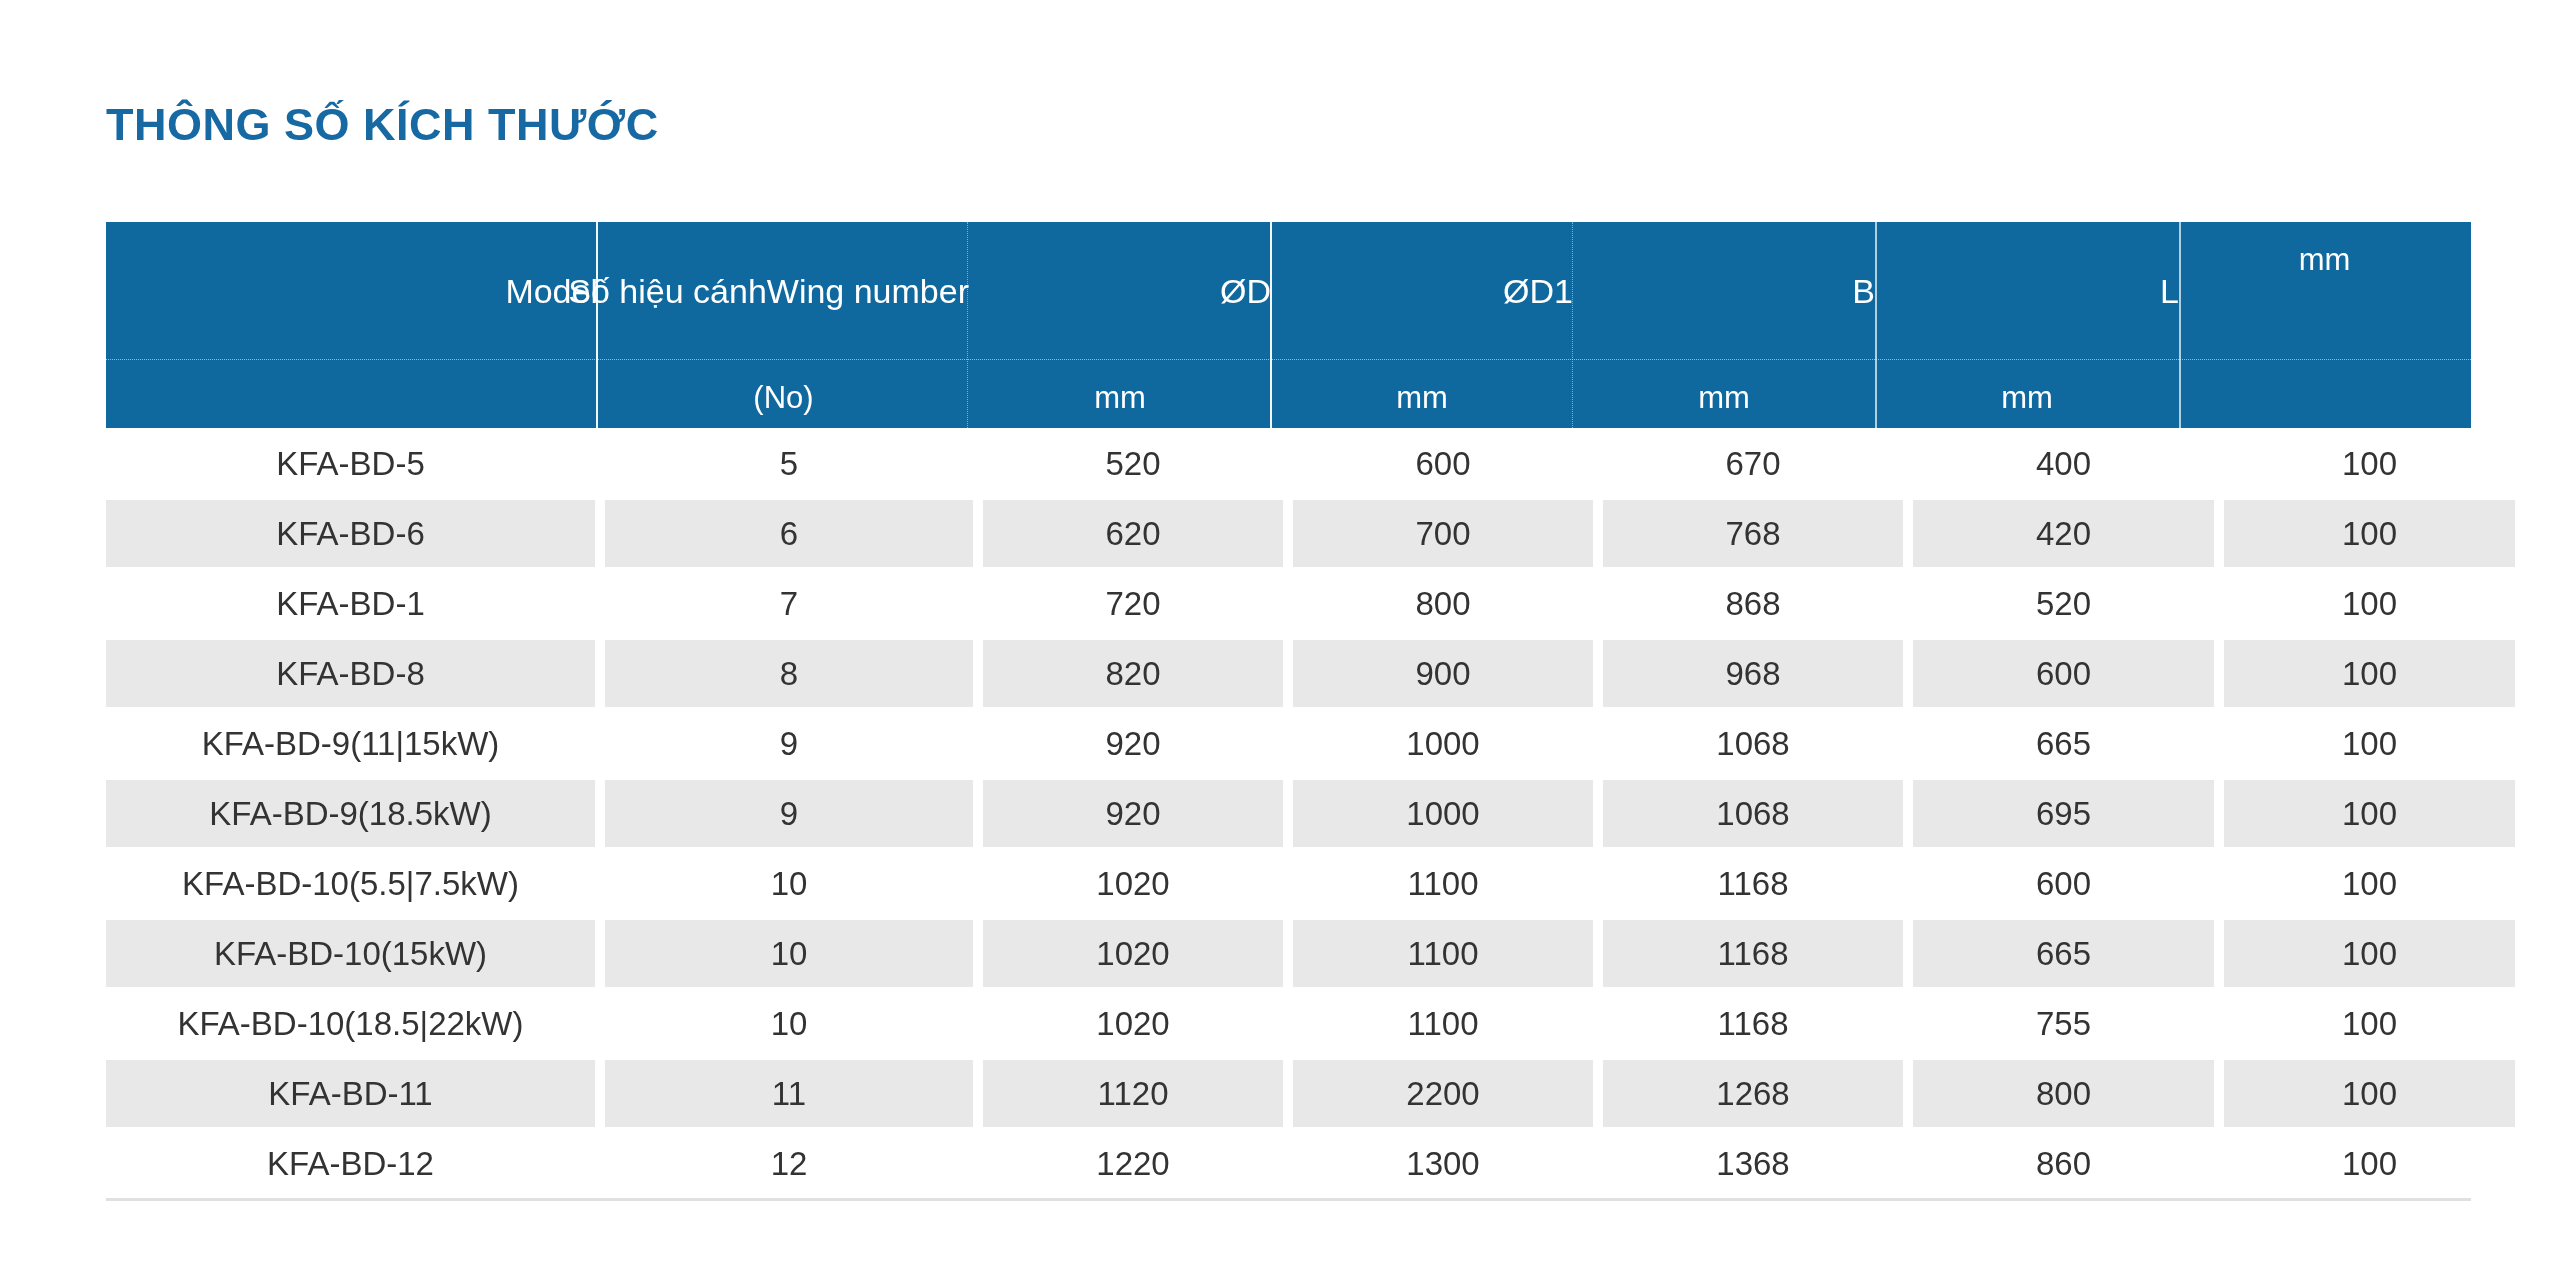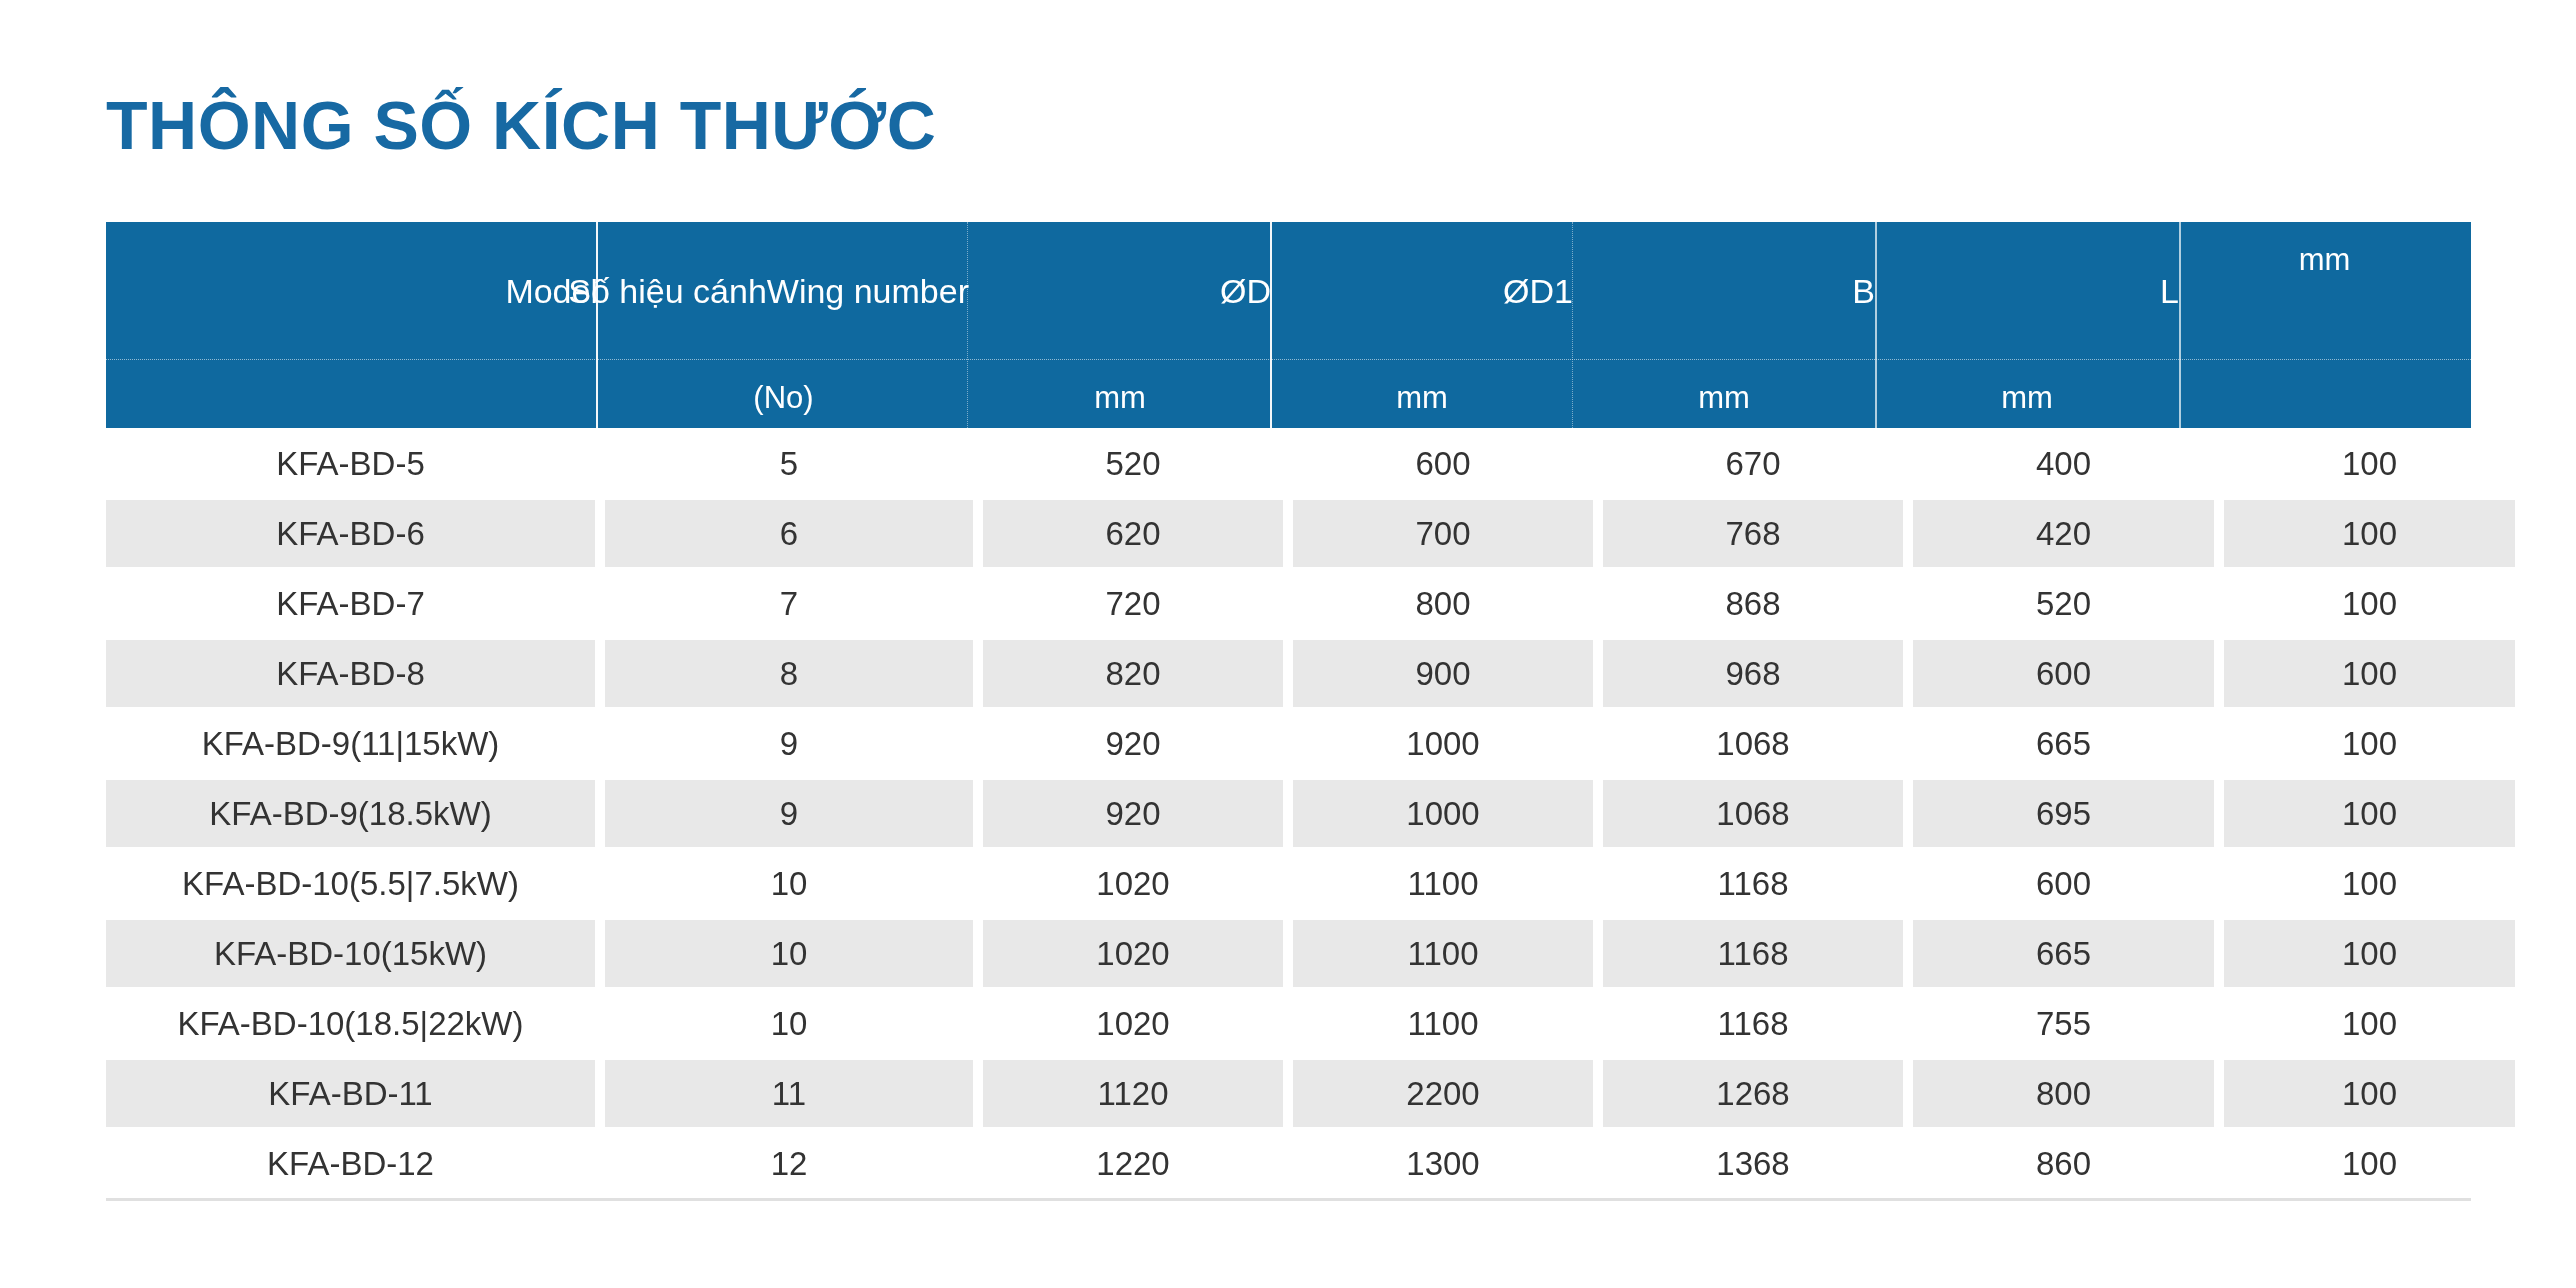--- a/index.html
+++ b/index.html
@@ -3,21 +3,21 @@
 <meta charset="utf-8">
 <style>
   html,body{margin:0;padding:0;background:#ffffff;}
   body{
     width:2577px;height:1289px;position:relative;overflow:hidden;
     font-family:"Liberation Sans","DejaVu Sans",sans-serif;
     -webkit-font-smoothing:antialiased;
   }
   .page-title{
     position:absolute;left:106px;top:84px;margin:0;
-    font-size:68px;font-weight:700;letter-spacing:0.5px;
+    font-size:45px;font-weight:700;letter-spacing:0.5px;
     color:#1769a3;line-height:82px;white-space:nowrap;
   }
   .spec-table{
     position:absolute;left:106px;top:222px;width:2365px;
   }
   
   .thead{
     position:relative;height:206px;background:#0f699f;color:#ffffff;
     display:grid;grid-template-columns:492px 371px 302px 302px 302px 304px 291px;
   }
@@ -123,21 +123,21 @@
       <div class="row alt">
         <div class="cell">KFA-BD-6</div>
         <div class="cell">6</div>
         <div class="cell">620</div>
         <div class="cell">700</div>
         <div class="cell">768</div>
         <div class="cell">420</div>
         <div class="cell">100</div>
       </div>
       <div class="row">
-        <div class="cell">KFA-BD-7</div>
+        <div class="cell">KFA-BD-1</div>
         <div class="cell">7</div>
         <div class="cell">720</div>
         <div class="cell">800</div>
         <div class="cell">868</div>
         <div class="cell">520</div>
         <div class="cell">100</div>
       </div>
       <div class="row alt">
         <div class="cell">KFA-BD-8</div>
         <div class="cell">8</div>

